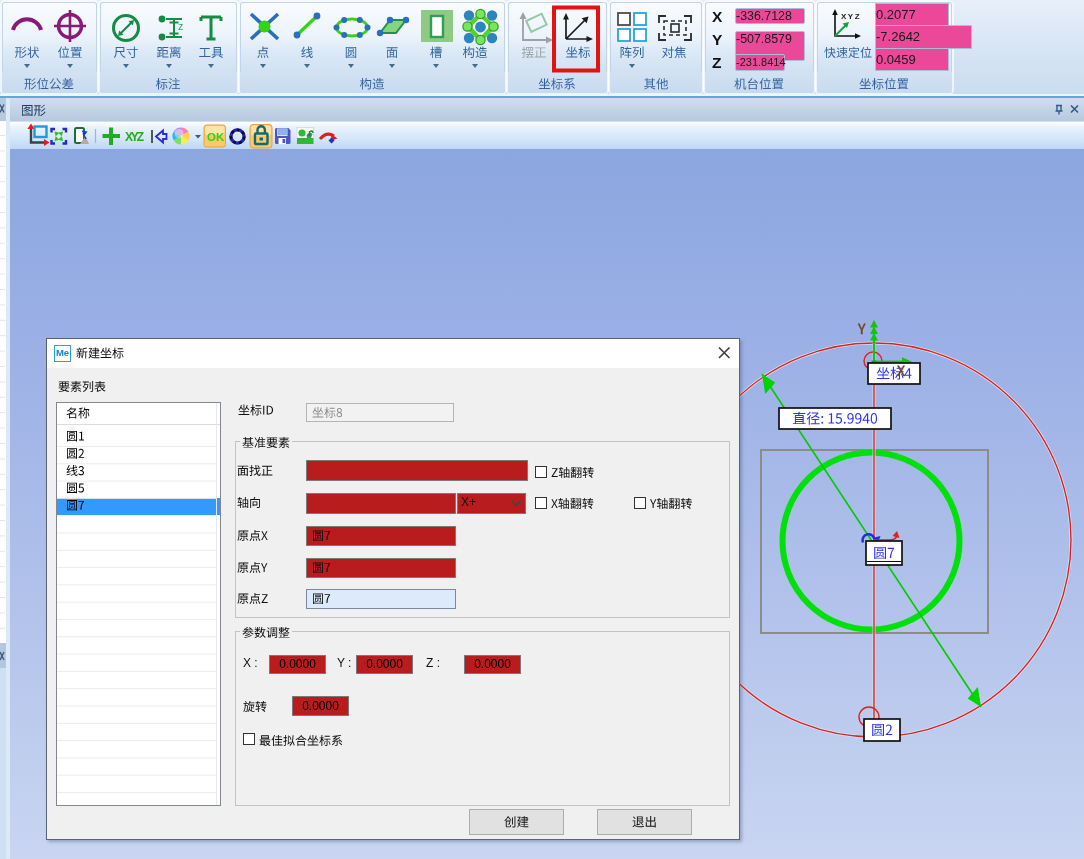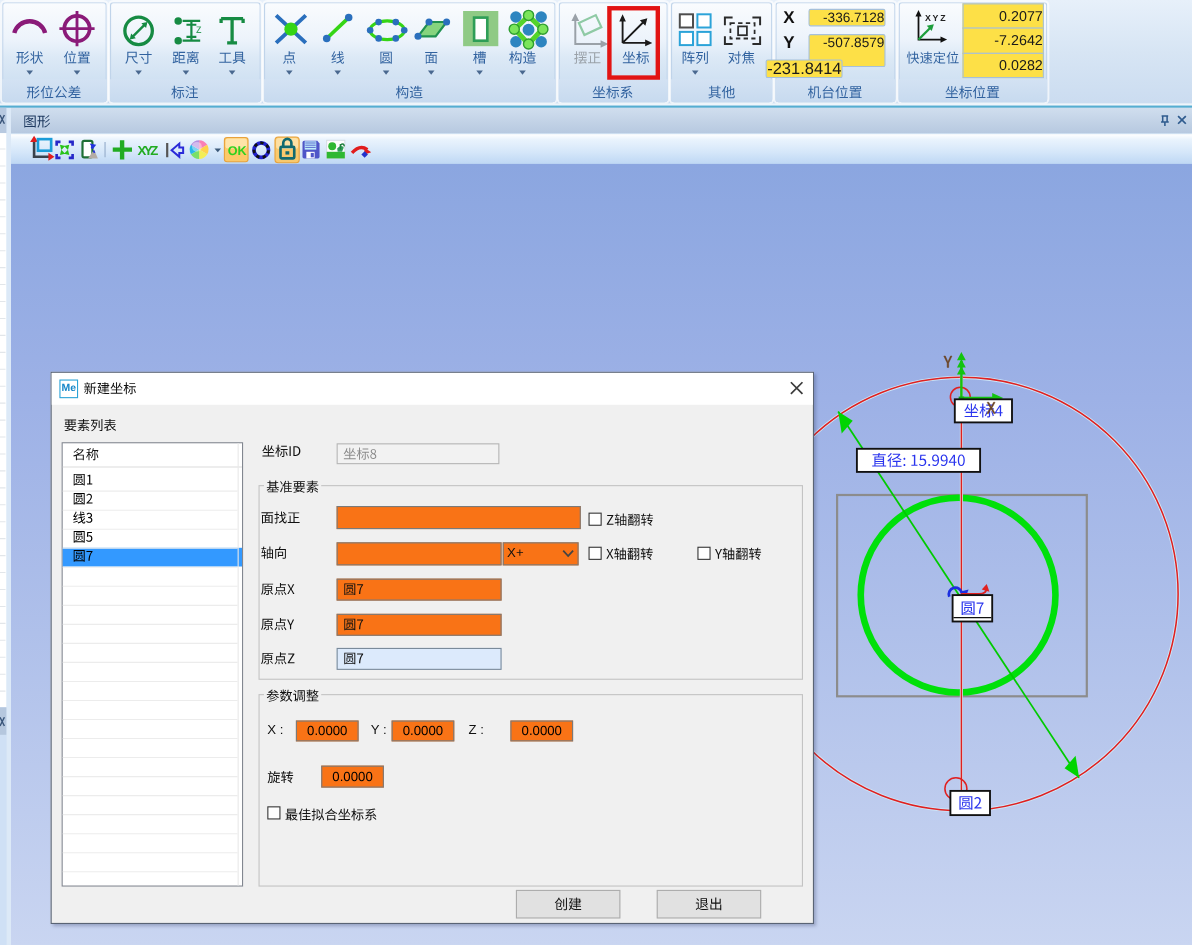--- a/index.html
+++ b/index.html
@@ -1,21 +1,21 @@
 <!DOCTYPE html>
 <html><head><meta charset="utf-8"><style>
 *{margin:0;padding:0;box-sizing:border-box}
 html,body{width:1084px;height:859px;overflow:hidden;font-family:"Liberation Sans",sans-serif;position:relative;background:#cfe0f2}
 .abs{position:absolute}
 .grp{position:absolute;top:2px;height:91px;border-radius:3px;
  background:linear-gradient(180deg,#fafcfe 0%,#ecf3fb 38%,#dce9f6 55%,#d0e1f2 78%,#d8e6f4 100%);
  box-shadow:0 0 0 1px #c0d4ea inset, 0 0 0 2px #ffffffaa}
 .dd{position:absolute;width:0;height:0;border-left:3.5px solid transparent;border-right:3.5px solid transparent;border-top:4px solid #49688f}
-.vbox{position:absolute;background:#fde047;border:1px solid #a6c0da;border-radius:2px;color:#1a1a1a;text-align:right;font-size:12.5px}
-.inp{position:absolute;background:#f97316;border:1px solid #7a7a7a}
+.vbox{position:absolute;background:#ec4899;border:1px solid #a6c0da;border-radius:2px;color:#1a1a1a;text-align:left;font-size:12.5px}
+.inp{position:absolute;background:#b91c1c;border:1px solid #7a7a7a}
 .cb{position:absolute;width:12px;height:12px;background:#fff;border:1px solid #333}
 .btn{position:absolute;background:#e1e1e1;border:1px solid #adadad}
 </style></head><body>
 <div class="abs" style="left:0;top:0;width:1084px;height:94px;background:linear-gradient(180deg,#e7f0fa 0%,#d7e5f4 50%,#cbdcf0 100%)"></div>
 <div class="grp" style="left:2px;width:95px"></div>
 <div class="abs" style="left:2px;top:72px;width:95px;height:21px;border-radius:0 0 3px 3px;background:linear-gradient(180deg,#d3e2f3,#c7daef)"></div>
 <div class="grp" style="left:100px;width:137px"></div>
 <div class="abs" style="left:100px;top:72px;width:137px;height:21px;border-radius:0 0 3px 3px;background:linear-gradient(180deg,#d3e2f3,#c7daef)"></div>
 <div class="grp" style="left:240px;width:265px"></div>
 <div class="abs" style="left:240px;top:72px;width:265px;height:21px;border-radius:0 0 3px 3px;background:linear-gradient(180deg,#d3e2f3,#c7daef)"></div>
@@ -25,25 +25,25 @@
 <div class="abs" style="left:610px;top:72px;width:92px;height:21px;border-radius:0 0 3px 3px;background:linear-gradient(180deg,#d3e2f3,#c7daef)"></div>
 <div class="grp" style="left:705px;width:109px"></div>
 <div class="abs" style="left:705px;top:72px;width:109px;height:21px;border-radius:0 0 3px 3px;background:linear-gradient(180deg,#d3e2f3,#c7daef)"></div>
 <div class="grp" style="left:817px;width:135px"></div>
 <div class="abs" style="left:817px;top:72px;width:135px;height:21px;border-radius:0 0 3px 3px;background:linear-gradient(180deg,#d3e2f3,#c7daef)"></div>
 <div class="abs" style="left:712px;top:7.7px;width:16px;font-size:15.5px;font-weight:700;color:#111">X</div>
 <div class="vbox" style="left:735px;top:7.5px;width:70px;height:16.6px;line-height:15px;font-size:12.4px">-336.7128</div>
 <div class="abs" style="left:712px;top:31.0px;width:16px;font-size:15.5px;font-weight:700;color:#111">Y</div>
 <div class="vbox" style="left:735px;top:30.8px;width:70px;height:30px;line-height:15px;font-size:12.4px">-507.8579</div>
 <div class="abs" style="left:712px;top:54.300000000000004px;width:16px;font-size:15.5px;font-weight:700;color:#111">Z</div>
-<div class="vbox" style="left:696px;top:54.1px;width:70px;height:16.6px;line-height:15px;font-size:15px">-231.8414</div>
+<div class="vbox" style="left:735px;top:54.1px;width:50px;height:16.6px;line-height:15px;font-size:11px">-231.8414</div>
 <div class="abs" style="left:841px;top:12px;font-size:8px;font-weight:700;letter-spacing:1.5px;color:#222">XYZ</div>
 <div class="vbox" style="left:875px;top:2.5px;width:74px;height:23.6px;line-height:21.5px;font-size:13px;border-radius:0">0.2077</div>
-<div class="vbox" style="left:875px;top:25.1px;width:74px;height:23.6px;line-height:21.5px;font-size:13px;border-radius:0">-7.2642</div>
-<div class="vbox" style="left:875px;top:47.7px;width:74px;height:23.6px;line-height:21.5px;font-size:13px;border-radius:0">0.0282</div>
+<div class="vbox" style="left:875px;top:25.1px;width:97px;height:23.6px;line-height:21.5px;font-size:13px;border-radius:0">-7.2642</div>
+<div class="vbox" style="left:875px;top:47.7px;width:74px;height:23.6px;line-height:21.5px;font-size:13px;border-radius:0">0.0459</div>
 <div class="dd" style="left:23.5px;top:63.5px"></div>
 <div class="dd" style="left:66.5px;top:63.5px"></div>
 <div class="dd" style="left:122.5px;top:63.5px"></div>
 <div class="dd" style="left:165.5px;top:63.5px"></div>
 <div class="dd" style="left:207.5px;top:63.5px"></div>
 <div class="dd" style="left:259.5px;top:63.5px"></div>
 <div class="dd" style="left:303.5px;top:63.5px"></div>
 <div class="dd" style="left:347.5px;top:63.5px"></div>
 <div class="dd" style="left:388.5px;top:63.5px"></div>
 <div class="dd" style="left:432.5px;top:63.5px"></div>

